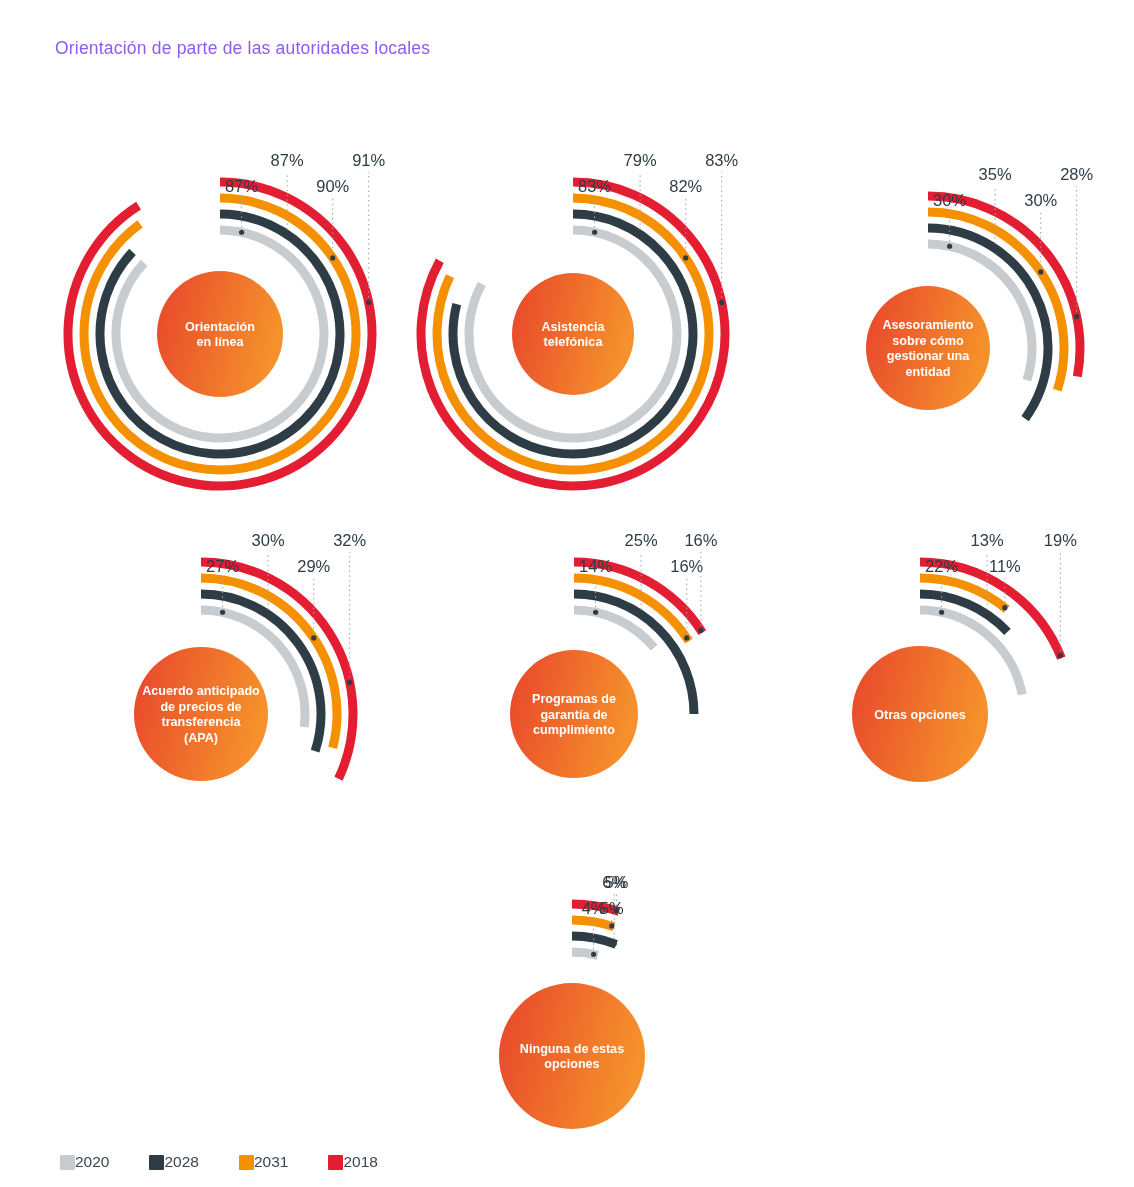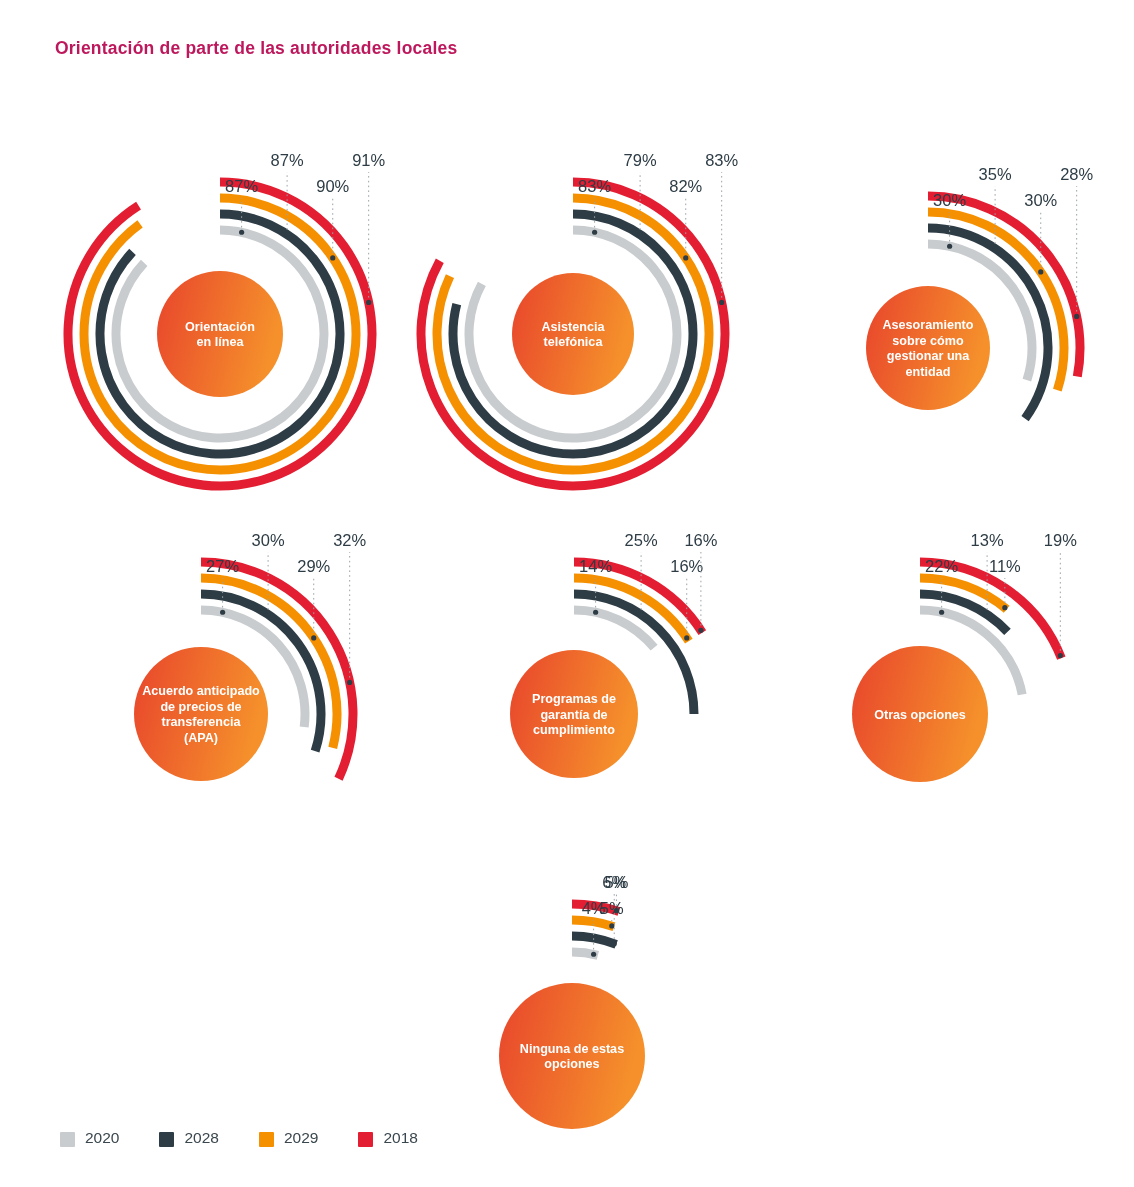--- a/index.html
+++ b/index.html
@@ -3,37 +3,37 @@
 <meta charset="utf-8">
 <style>
   html,body{margin:0;padding:0;}
   body{
     width:1134px;height:1187px;background:#ffffff;
     font-family:"Liberation Sans","DejaVu Sans",sans-serif;
     position:relative;overflow:hidden;
   }
   #title{
     position:absolute;left:55px;top:38px;
-    font-size:17.5px;font-weight:700;color:#be185d;letter-spacing:.2px;
+    font-size:17.5px;font-weight:400;color:#8b5cf6;letter-spacing:.2px;
   }
   .chart{position:absolute;}
   .chart svg{display:block;overflow:visible;}
   .lbl{
     font-family:"Liberation Sans","DejaVu Sans",sans-serif;
     font-size:16.5px;fill:#2d3c45;font-weight:400;
   }
   .ctr-txt{
     font-family:"Liberation Sans","DejaVu Sans",sans-serif;
     font-size:12.6px;fill:#ffffff;font-weight:bold;
   }
   #legend{
     position:absolute;left:60px;top:1129px;
     display:flex;align-items:center;gap:40px;
   }
-  .lg-item{display:flex;align-items:flex-end;gap:10px;}
+  .lg-item{display:flex;align-items:center;gap:0;margin-top:24px;}
   .lg-sw{width:15px;height:15px;border-radius:1px;}
   .lg-tx{font-size:15.5px;color:#3b474e;}
 </style>
 </head>
 <body>
 
 <div id="title">Orientación de parte de las autoridades locales</div>
 
 <div id="charts">
     <div class="chart" style="left: 58px; top: 108px;">
@@ -238,19 +238,19 @@
     <div class="lg-item">
       <span class="lg-sw" style="background: rgb(200, 204, 206);"></span>
       <span class="lg-tx">2020</span>
     </div>
     <div class="lg-item">
       <span class="lg-sw" style="background: rgb(45, 60, 69);"></span>
       <span class="lg-tx">2028</span>
     </div>
     <div class="lg-item">
       <span class="lg-sw" style="background: rgb(245, 145, 0);"></span>
-      <span class="lg-tx">2029</span>
+      <span class="lg-tx">2031</span>
     </div>
     <div class="lg-item">
       <span class="lg-sw" style="background: rgb(227, 30, 50);"></span>
       <span class="lg-tx">2018</span>
     </div>
   </div>
 
 </body></html>

